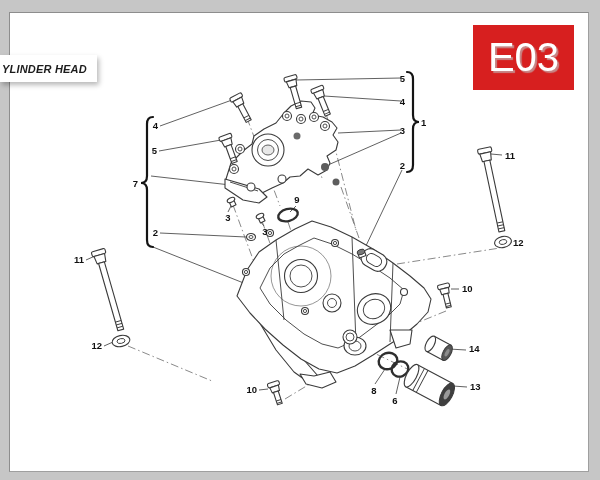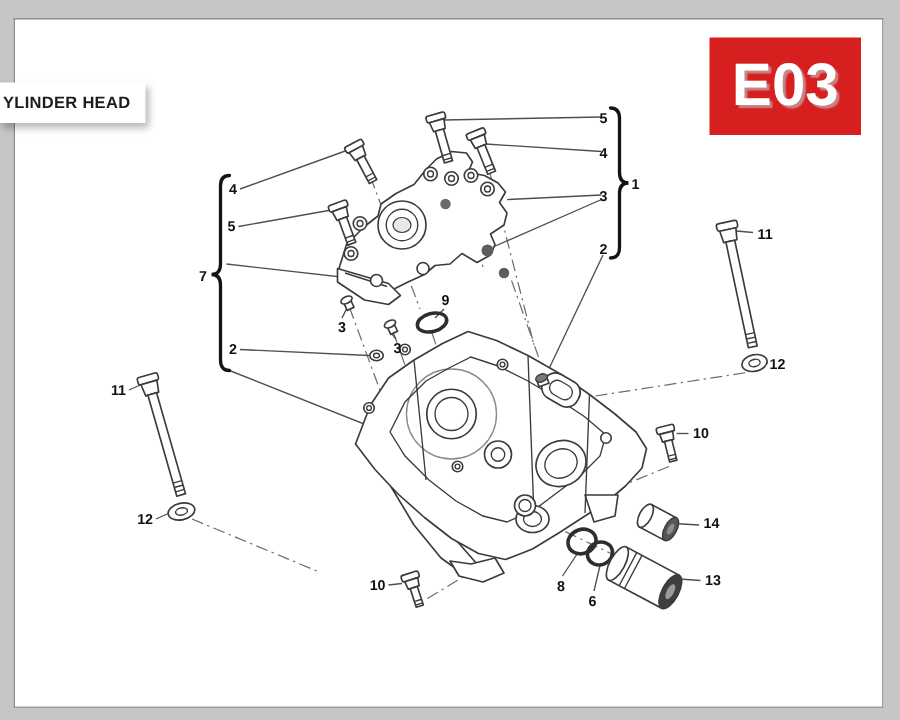--- a/index.html
+++ b/index.html
@@ -2,23 +2,23 @@
 <html><head>
 <meta charset="utf-8">
 <style>
   html,body{margin:0;padding:0;background:#c6c6c6;font-family:"Liberation Sans",sans-serif;}
   .canvas{position:relative;width:600px;height:480px;background:#c6c6c6;overflow:hidden;}
   .page{position:absolute;left:9px;top:12px;width:578px;height:458px;background:#fff;
         border:1px solid #9f9f9f;border-top-color:#8d8d8d;border-left-color:#8d8d8d;}
   .header-label{position:absolute;left:0;top:55px;width:97px;height:27px;background:#fff;
         box-shadow:2px 3px 5px rgba(0,0,0,.28);display:flex;align-items:center;
         font-size:11px;font-weight:bold;color:#1c1c1c;padding-left:2px;box-sizing:border-box;
-        letter-spacing:.2px;z-index:3;cursor:default;}
+        letter-spacing:.2px;z-index:3;cursor:default;font-style:italic;}
   .badge{position:absolute;left:473px;top:25px;width:101px;height:65px;background:#d71f1f;
-        display:flex;align-items:center;justify-content:center;color:#fff;font-weight:bold;
+        display:flex;align-items:center;justify-content:center;color:#fff;font-weight:normal;
         font-size:40px;z-index:3;text-shadow:2px 2px 1px rgba(190,190,190,.65);cursor:default;}
   svg.diagram{position:absolute;left:0;top:0;z-index:2;}
   .part{fill:#ffffff;stroke:#3b3b3b;stroke-width:1.1;stroke-linejoin:round;}
   .pline{fill:none;stroke:#3b3b3b;stroke-width:0.9;}
   .leader{stroke:#4f4f4f;stroke-width:0.9;}
   .dash{stroke:#6b6b6b;stroke-width:0.8;stroke-dasharray:8 3 1.5 3;}
   .brace{fill:none;stroke:#141414;stroke-width:2.2;stroke-linecap:round;}
   .lbl{font-family:"Liberation Sans",sans-serif;font-weight:bold;font-size:9.5px;fill:#101010;cursor:pointer;}
   .oring{fill:none;stroke:#2e2e2e;stroke-width:2.4;}
 </style>

